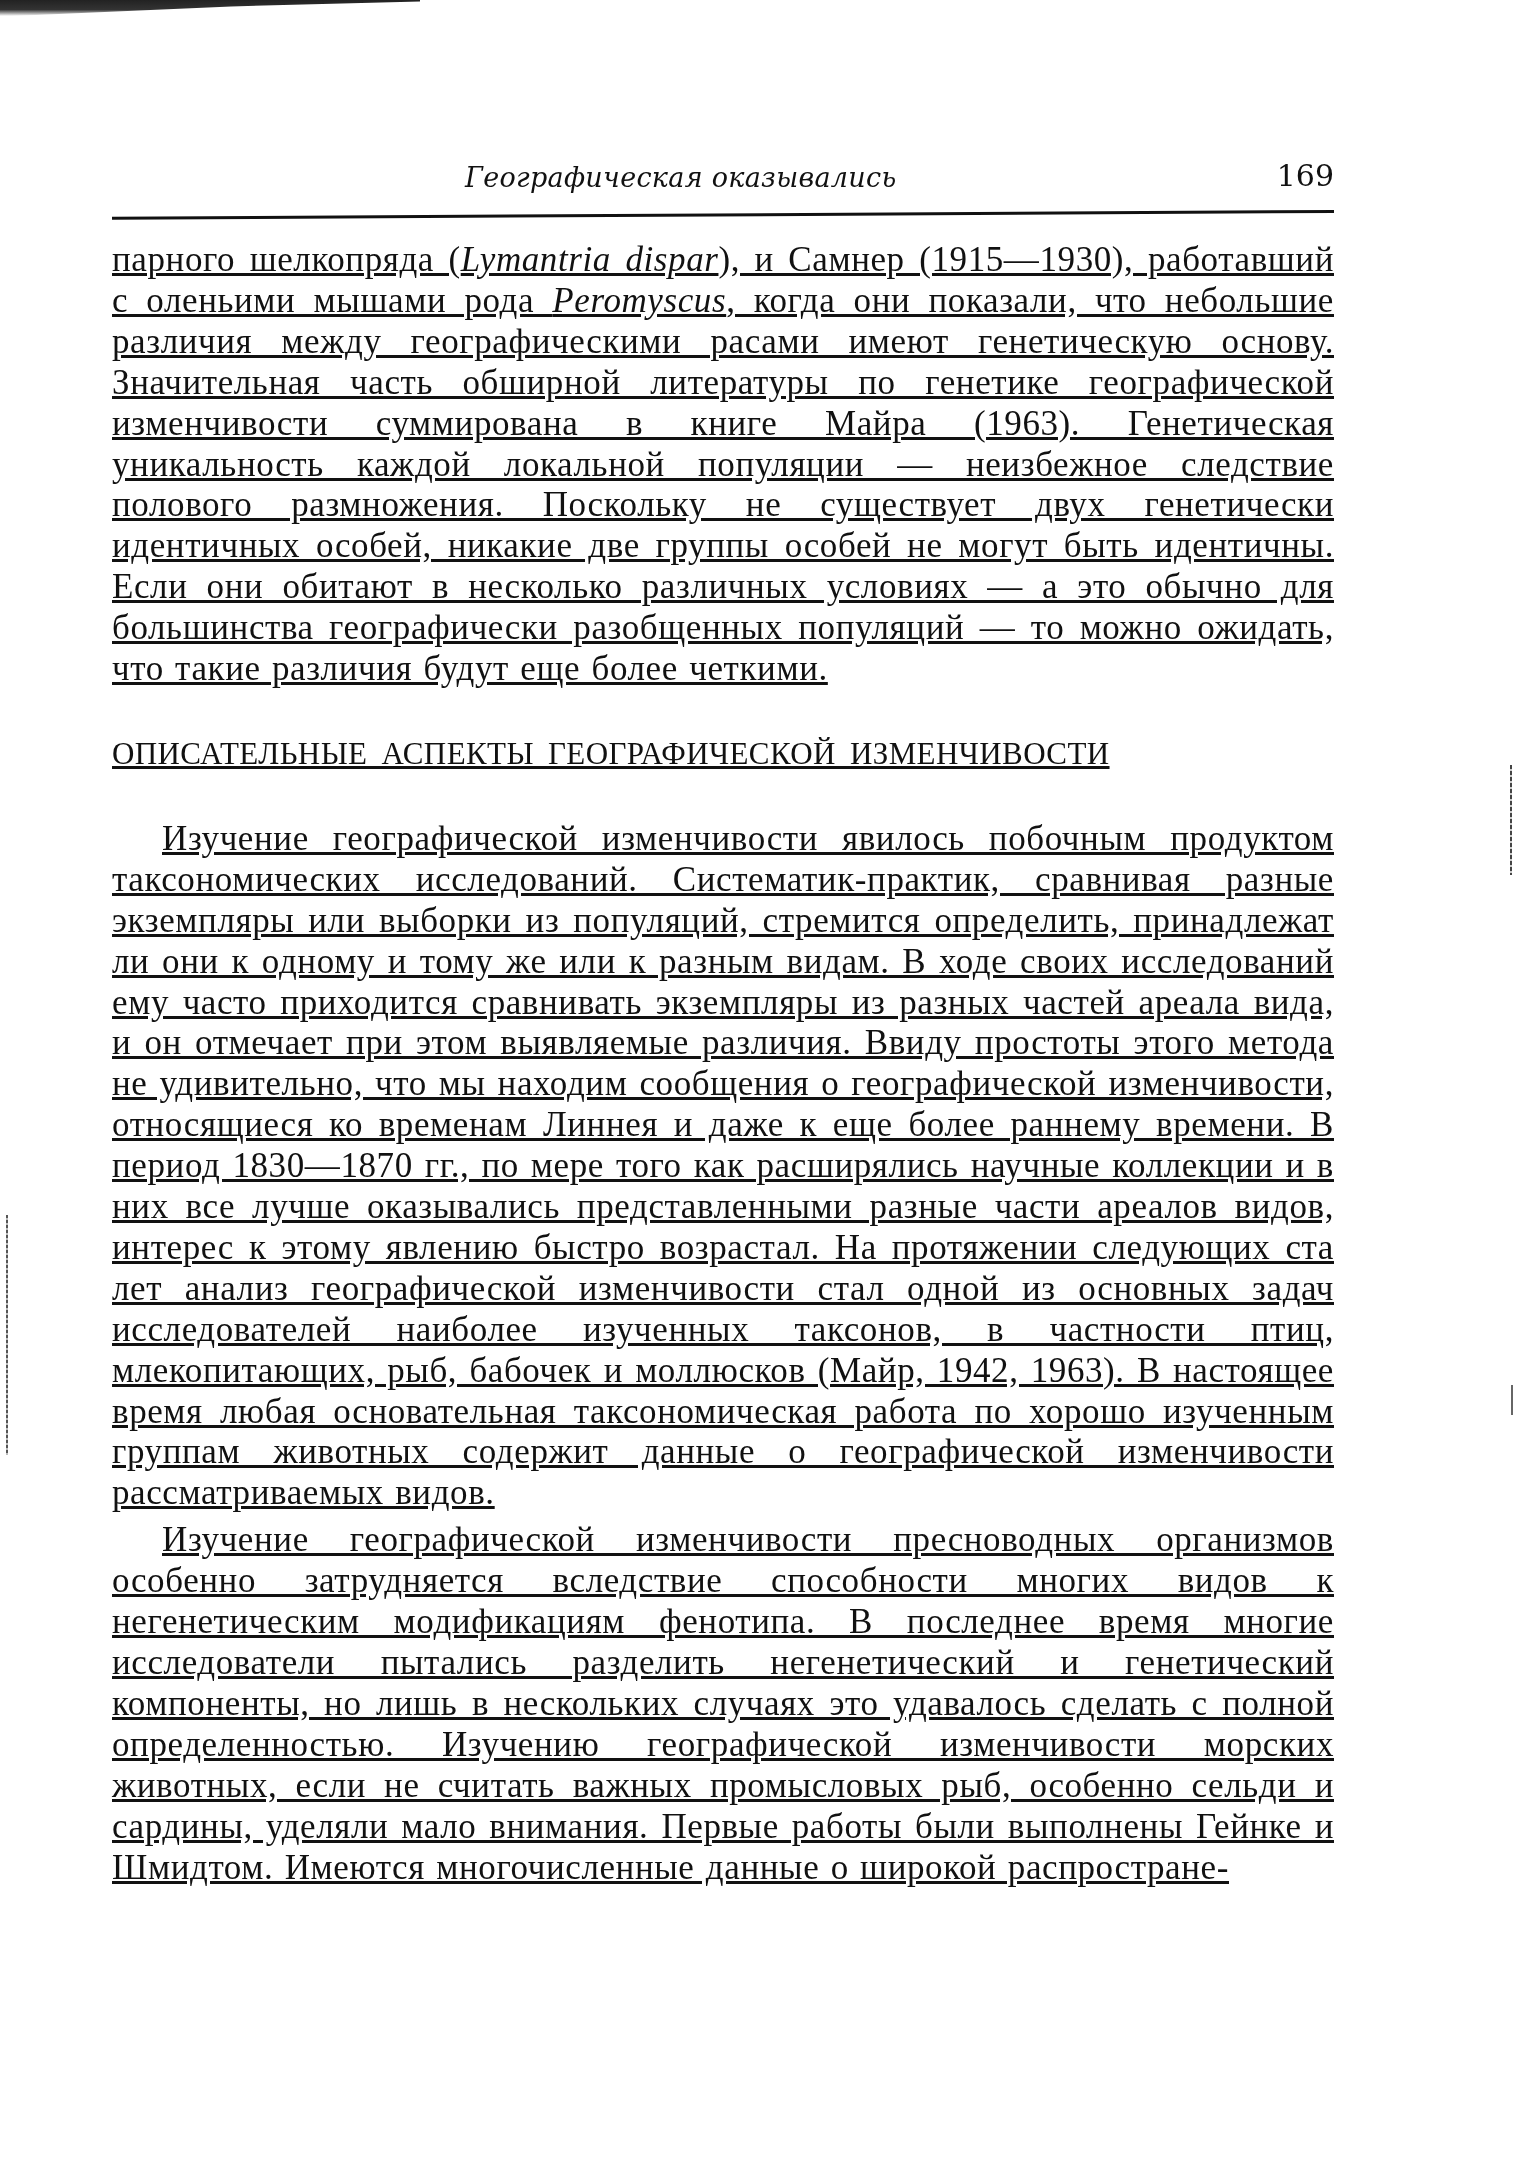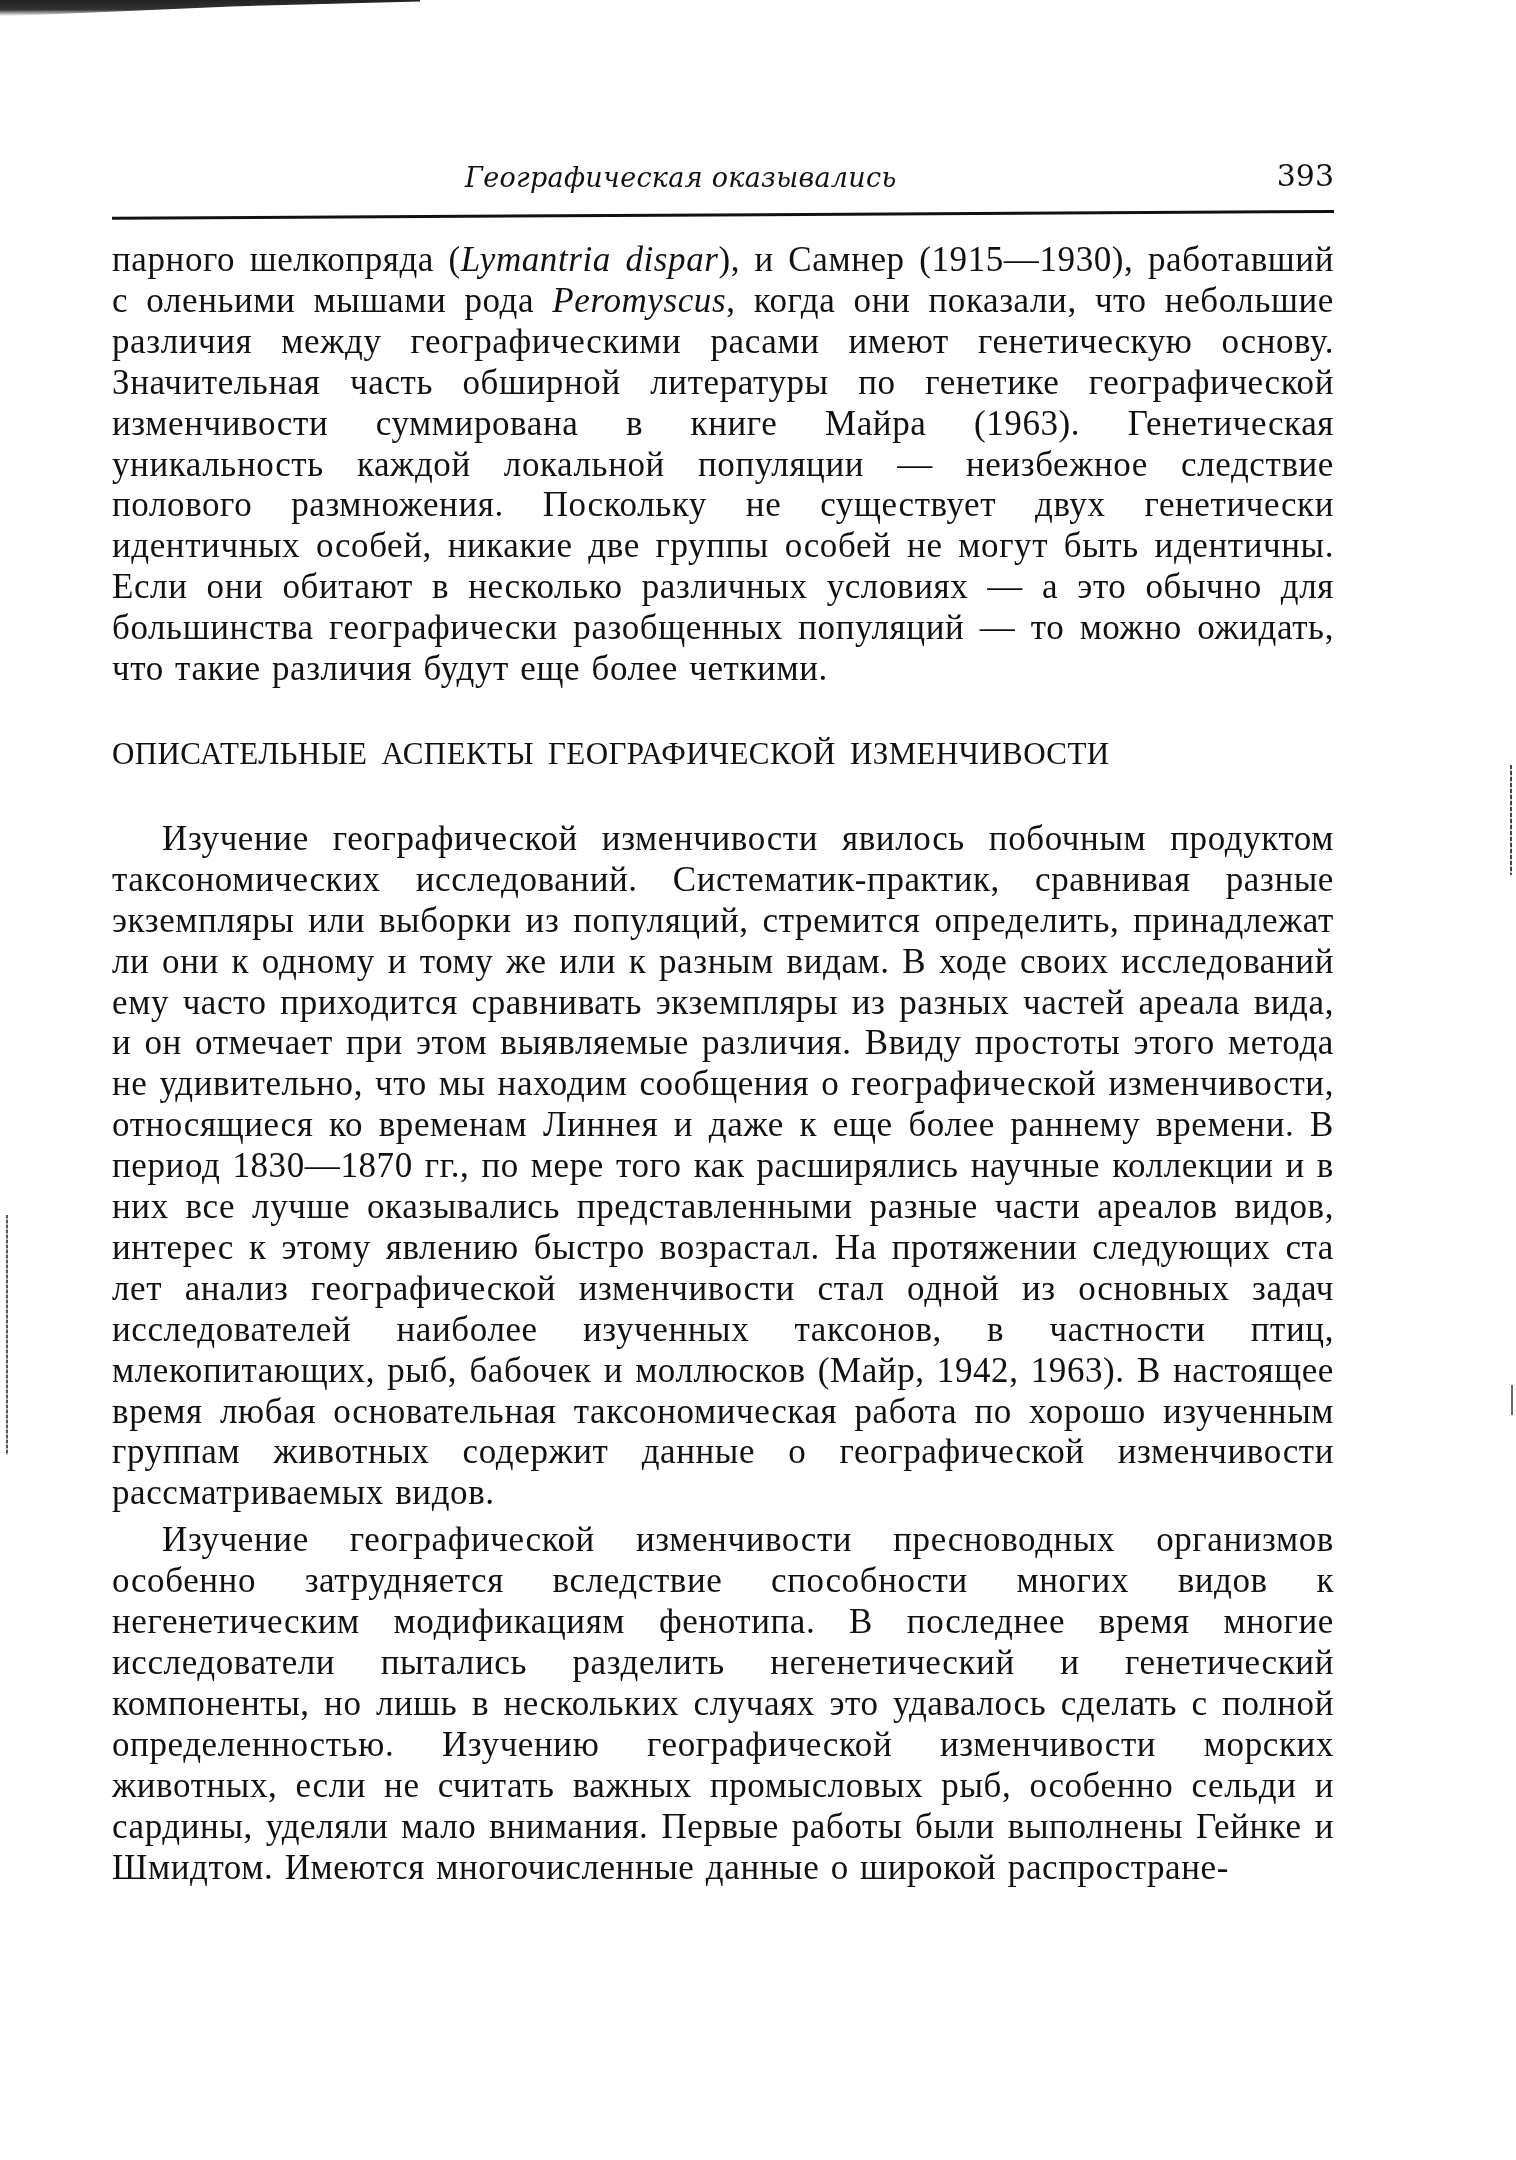--- a/index.html
+++ b/index.html
@@ -36,21 +36,21 @@
     position: absolute; right: 0; top: 0; font-size: 30px;
   }
   .head-rule {
     position: absolute; left: 112px; top: 210px; width: 1222px; height: 3px;
     background: #111; transform: rotate(-0.32deg); transform-origin: right center;
   }
   .text-block {
     position: absolute; left: 112px; top: 240px; width: 1222px;
     font-family: "Liberation Serif", "DejaVu Serif", serif;
     font-size: 35px; line-height: 40.9px; text-align: justify;
-    letter-spacing: 0.6px; word-spacing: 2px;
+    letter-spacing: 0.6px; word-spacing: 2px; text-decoration: underline;
   }
   .text-block p { margin: 0; }
   .indent { text-indent: 50px; }
   .section-heading {
     margin: 44px 0 44px 0 !important;
     text-align: left; font-size: 31px; letter-spacing: 0.4px; word-spacing: 6px;
     text-indent: 0;
   }
   .p3 { margin-top: 6px !important; }
   i { font-style: italic; }
@@ -58,21 +58,21 @@
 </head>
 <body>
 
 <div class="scan-corner"></div>
 <div class="scan-line-left"></div>
 <div class="scan-line-right"></div>
 <div class="scan-line-right2"></div>
 
 <div class="running-head">
   <span class="running-title">Географическая оказывались</span>
-  <span class="page-number">393</span>
+  <span class="page-number">169</span>
 </div>
 <div class="head-rule"></div>
 
 <div class="text-block">
   <p><span>парного шелкопряда (</span><i>Lymantria dispar</i><span>), и Самнер (1915—1930), работавший с оленьими мышами рода </span><i>Peromyscus</i><span>, когда они показали, что небольшие различия между географическими расами имеют генетическую основу. Значительная часть обширной литературы по генетике географической изменчивости суммирована в книге Майра (1963). Генетическая уникальность каждой локальной популяции — неизбежное следствие полового размножения. Поскольку не существует двух генетически идентичных особей, никакие две группы особей не могут быть идентичны. Если они обитают в несколько различных условиях — а это обычно для большинства географически разобщенных популяций — то можно ожидать, что такие различия будут еще более четкими.</span></p>
 
   <p class="section-heading">ОПИСАТЕЛЬНЫЕ АСПЕКТЫ ГЕОГРАФИЧЕСКОЙ ИЗМЕНЧИВОСТИ</p>
 
   <p class="indent">Изучение географической изменчивости явилось побочным продуктом таксономических исследований. Систематик-практик, сравнивая разные экземпляры или выборки из популяций, стремится определить, принадлежат ли они к одному и тому же или к разным видам. В ходе своих исследований ему часто приходится сравнивать экземпляры из разных частей ареала вида, и он отмечает при этом выявляемые различия. Ввиду простоты этого метода не удивительно, что мы находим сообщения о географической изменчивости, относящиеся ко временам Линнея и даже к еще более раннему времени. В период 1830—1870 гг., по мере того как расширялись научные коллекции и в них все лучше оказывались представленными разные части ареалов видов, интерес к этому явлению быстро возрастал. На протяжении следующих ста лет анализ географической изменчивости стал одной из основных задач исследователей наиболее изученных таксонов, в частности птиц, млекопитающих, рыб, бабочек и моллюсков (Майр, 1942, 1963). В настоящее время любая основательная таксономическая работа по хорошо изученным группам животных содержит данные о географической изменчивости рассматриваемых видов.</p>
 

